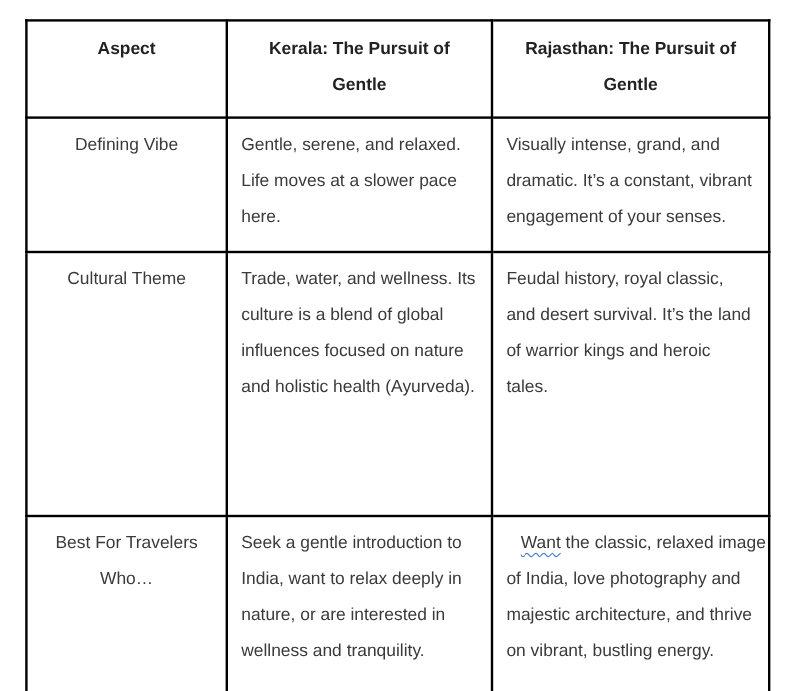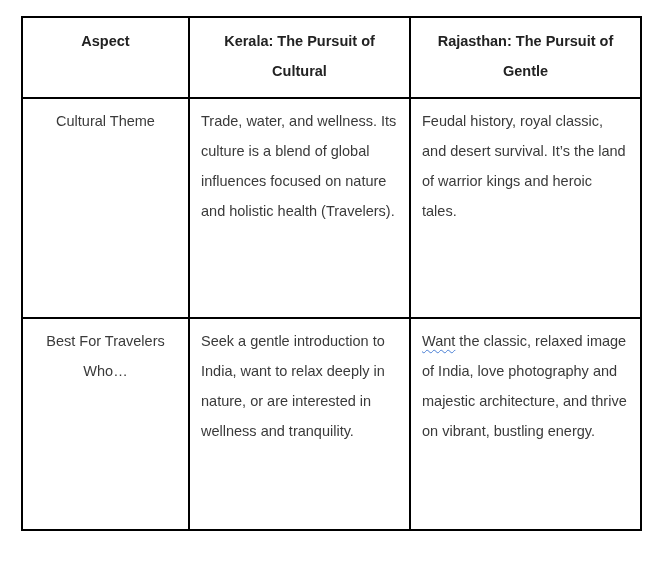--- a/index.html
+++ b/index.html
@@ -12,49 +12,60 @@
   .c2 { width:221px; }
   .c3 { width:231px; }
   th .in { padding:8px 10px 0 10px; }
   td .in { padding:7px 10px 0 11px; }
   td.aspect { text-align:center; }
   td.aspect .in { padding:7px 8px 0 8px; }
   .r0 { height:81px; }
   .r1 { height:112px; }
   .r2 { height:220px; }
   .r3 { height:212px; }
-  .spell { text-decoration: underline wavy #4a7fd4; text-decoration-thickness:1px; text-underline-offset:3px; }
+  .spell { text-decoration: underline wavy #4a7fd4; text-decoration-thickness:1px; text-underline-offset:3px;margin-left:12px; }
 </style>
 </head>
 <body>
 
 <table>
   <colgroup>
       <col class="c1">
       <col class="c2">
       <col class="c3">
     </colgroup>
   <tbody>
       <tr class="r0">
     <th>
           <div class="in">Aspect</div>
         </th>
     <th>
-          <div class="in">Kerala: The Pursuit of Cultural</div>
+          <div class="in">Kerala: The Pursuit of Gentle</div>
         </th>
     <th>
           <div class="in">Rajasthan: The Pursuit of Gentle</div>
         </th>
+  </tr>
+  <tr class="r1">
+    <td class="aspect">
+          <div class="in">Defining Vibe</div>
+        </td>
+    <td>
+          <div class="in">Gentle, serene, and relaxed. Life moves at a slower pace here.</div>
+        </td>
+    <td>
+          <div class="in" style="padding-right:2px">Visually intense, grand, and dramatic. It’s a constant, vibrant engagement of your senses.</div>
+        </td>
   </tr>
   <tr class="r2">
     <td class="aspect">
           <div class="in">Cultural Theme</div>
         </td>
     <td>
-          <div class="in">Trade, water, and wellness. Its culture is a blend of global influences focused on nature and holistic health (Travelers).</div>
+          <div class="in">Trade, water, and wellness. Its culture is a blend of global influences focused on nature and holistic health (Ayurveda).</div>
         </td>
     <td>
           <div class="in">Feudal history, royal classic, and desert survival. It’s the land of warrior kings and heroic tales.</div>
         </td>
   </tr>
   <tr class="r3">
     <td class="aspect">
           <div class="in" style="padding-left:14px;padding-right:14px">Best For Travelers Who…</div>
         </td>
     <td>

